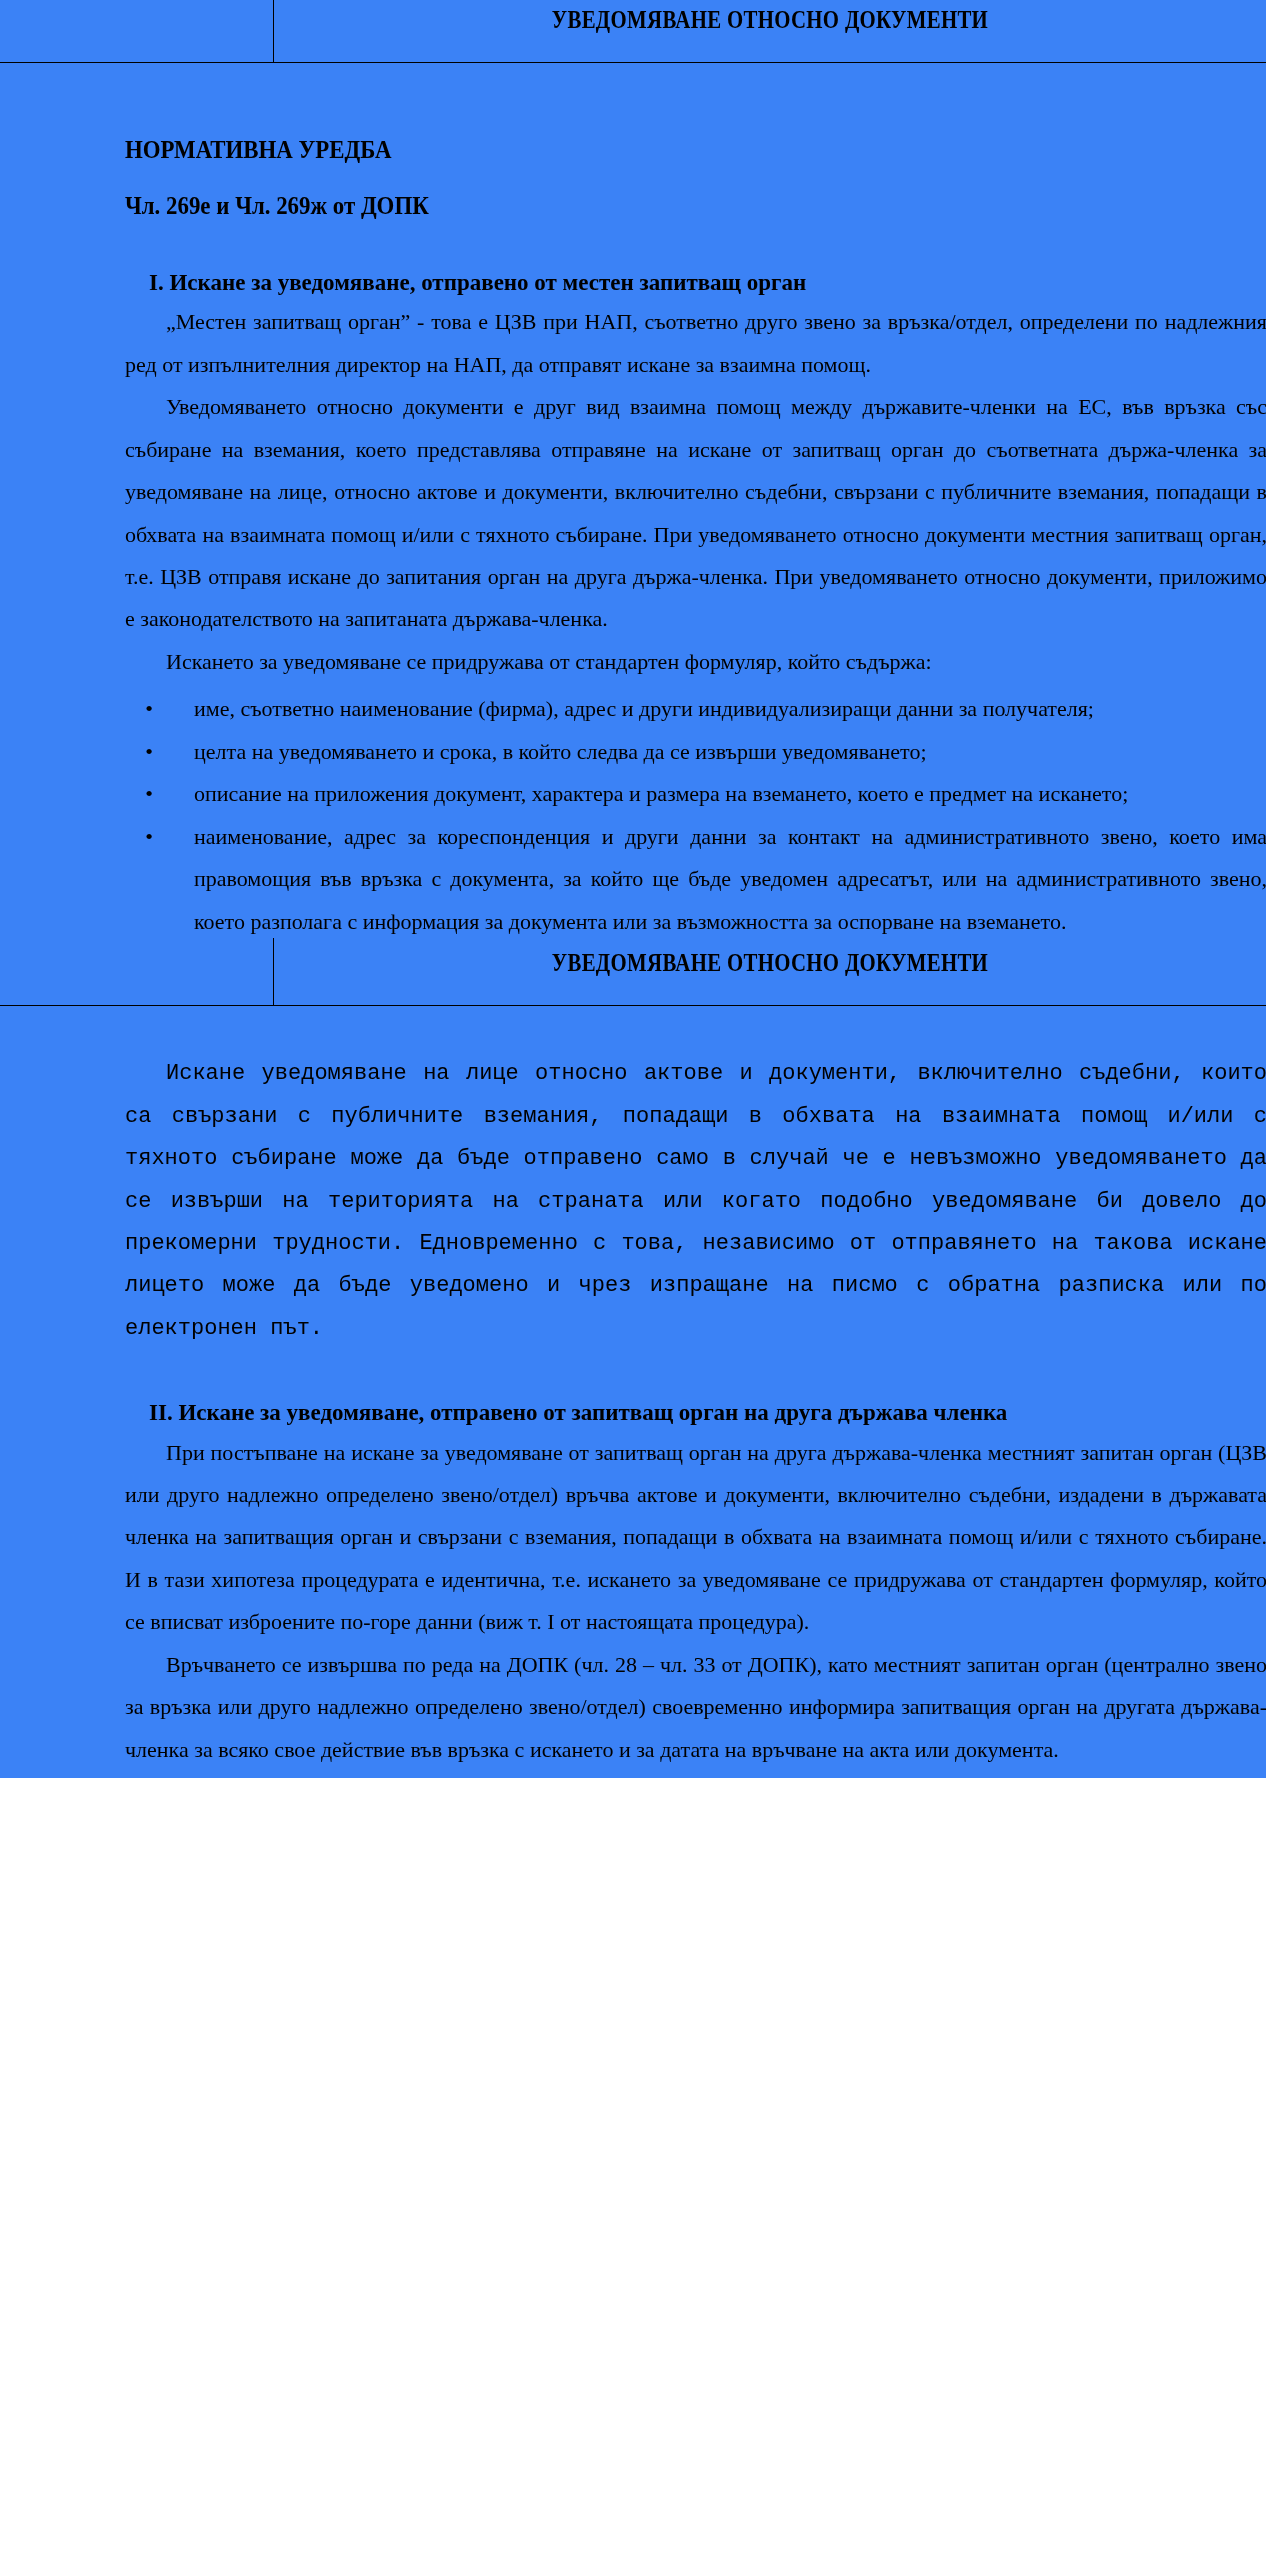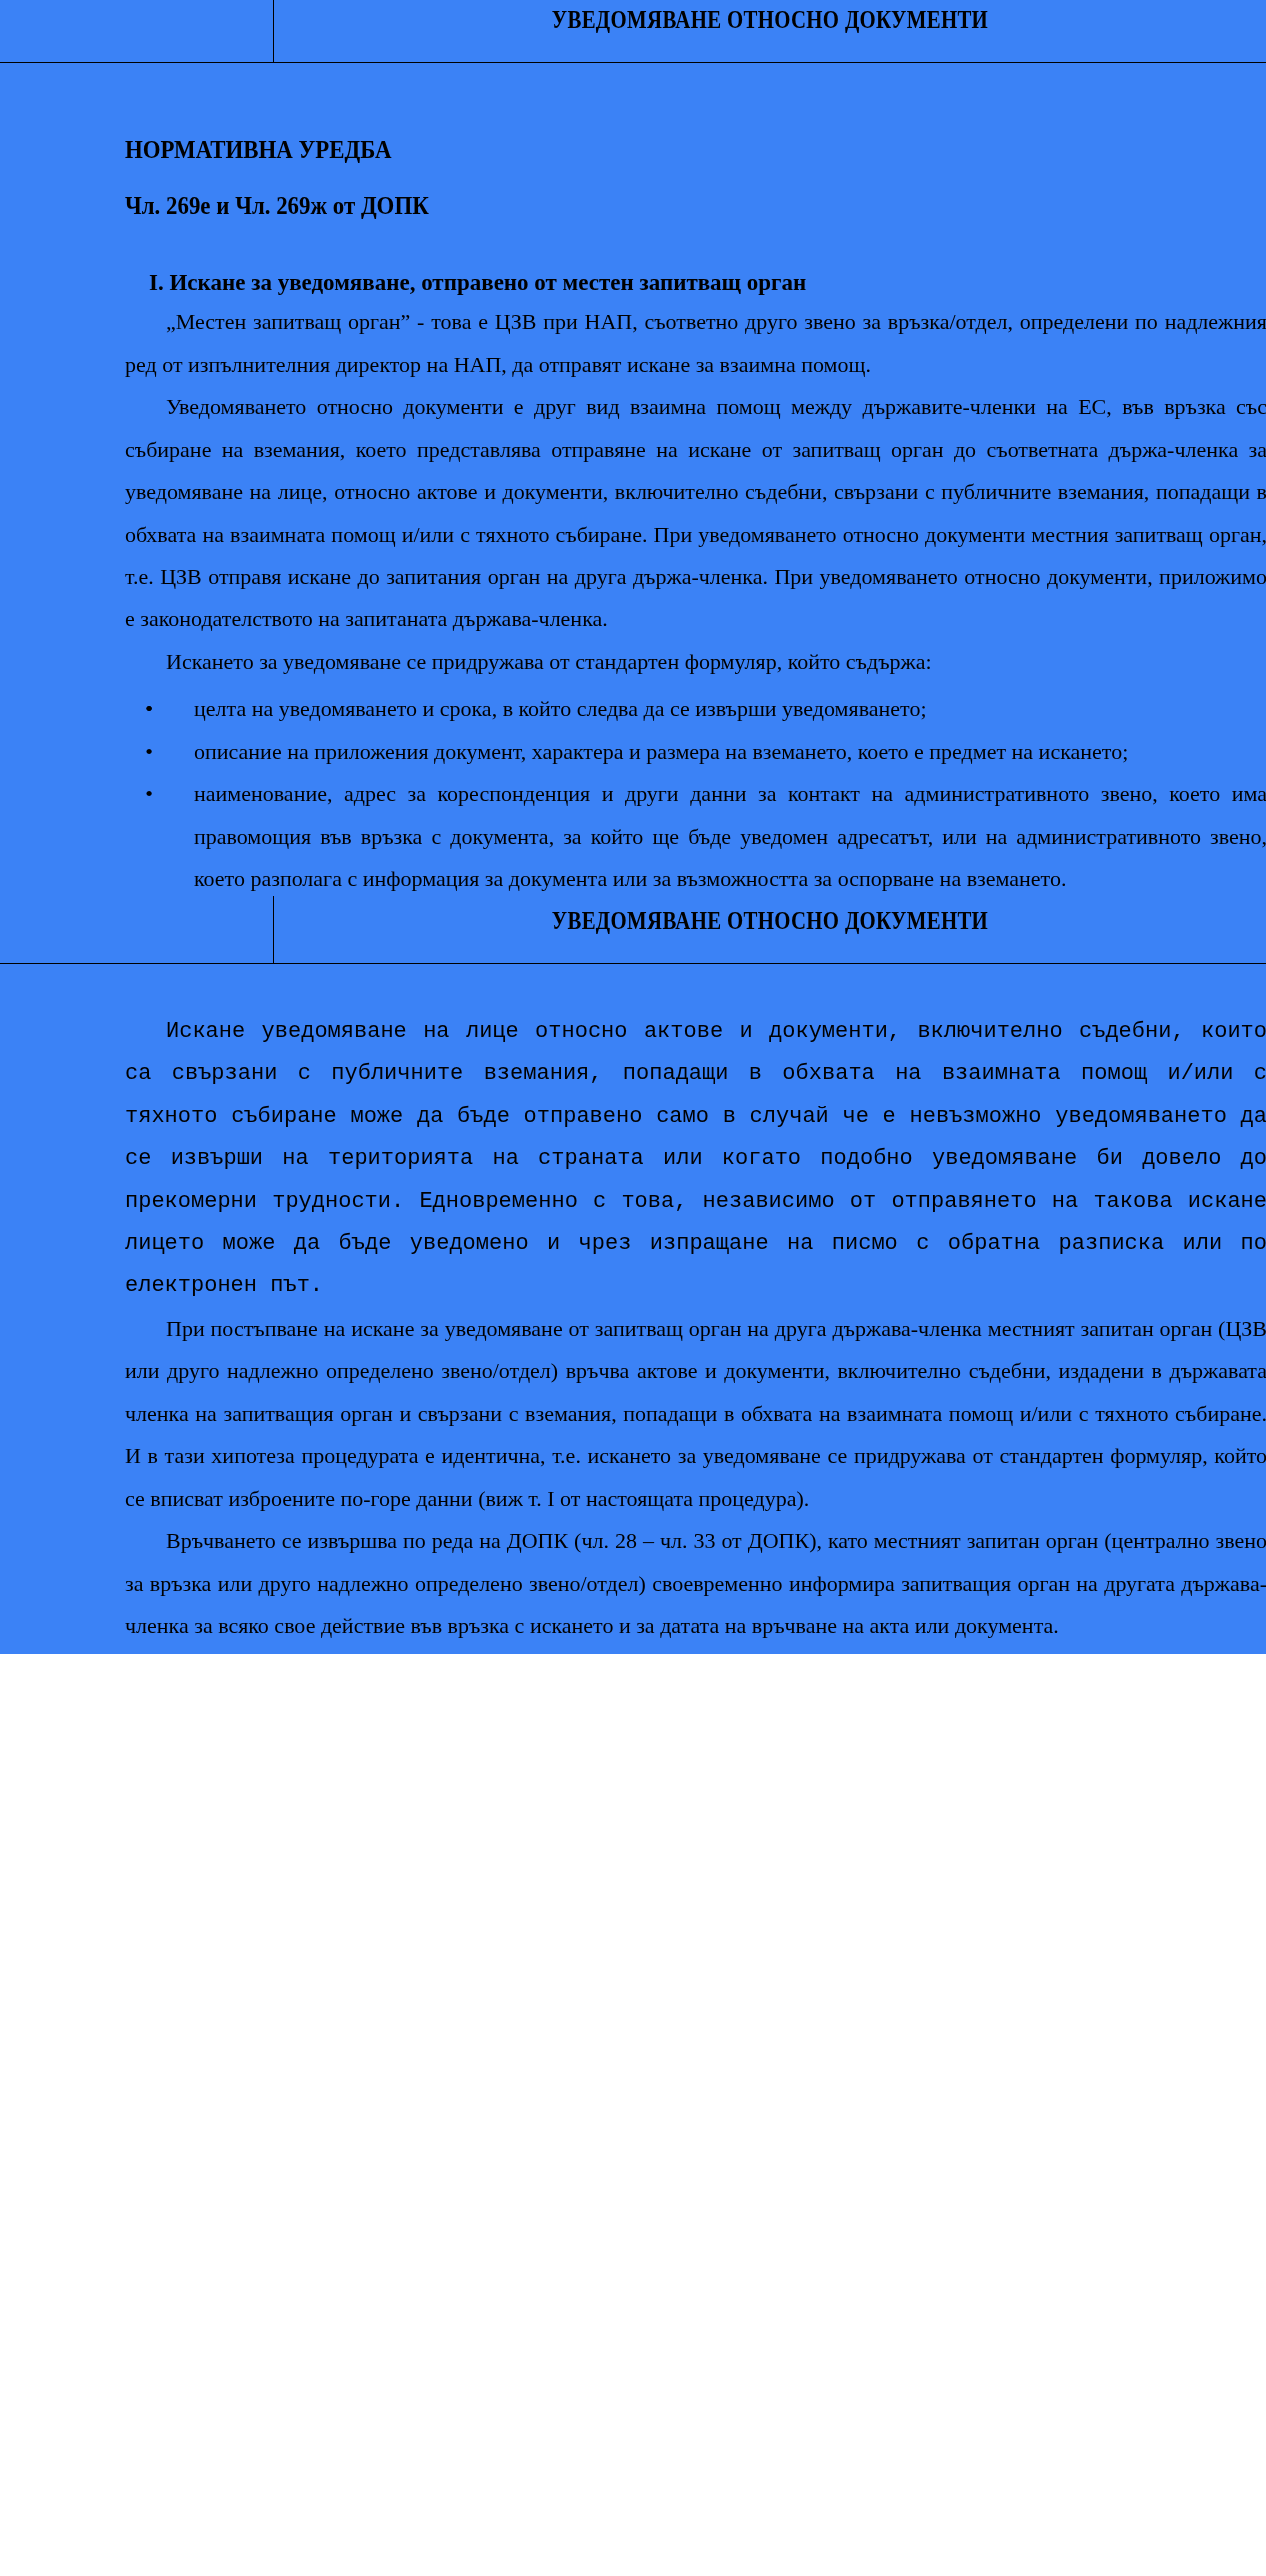--- a/index.html
+++ b/index.html
@@ -143,40 +143,41 @@
 
     <h3 class="section-heading">I. Искане за уведомяване, отправено от местен запитващ орган</h3>
 
     <p class="body tight-top"><b>„Местен запитващ орган”</b><span> - това е ЦЗВ при НАП, съответно друго звено за връзка/отдел, определени по надлежния ред от изпълнителния директор на НАП, да отправят искане за взаимна помощ.</span></p>
 
     <p class="body">Уведомяването относно документи е друг вид взаимна помощ между държавите-членки на ЕС, във връзка със събиране на вземания, което представлява отправяне на искане от запитващ орган до съответната държа-членка за уведомяване на лице, относно актове и документи, включително съдебни, свързани с публичните вземания, попадащи в обхвата на взаимната помощ и/или с тяхното събиране. При уведомяването относно документи местния запитващ орган, т.е. ЦЗВ отправя искане до запитания орган на друга държа-членка. При уведомяването относно документи, приложимо е законодателството на запитаната държава-членка.</p>
 
     <p class="body">Искането за уведомяване се придружава от стандартен формуляр, който съдържа:</p>
 
     <ul class="bullets">
-      <li><span class="bullet-dot">•</span></li>
+      <li><span class="bullet-dot">•</span><span>име, съответно наименование (фирма), адрес и други индивидуализиращи данни за получателя;</span></li>
       <li><span class="bullet-dot">•</span><span>целта на уведомяването и срока, в който следва да се извърши уведомяването;</span></li>
       <li><span class="bullet-dot">•</span><span>описание на приложения документ, характера и размера на вземането, което е предмет на искането;</span></li>
       <li><span class="bullet-dot">•</span><span>наименование, адрес за кореспонденция и други данни за контакт на административното звено, което има правомощия във връзка с документа, за който ще бъде уведомен адресатът, или на административното звено, което разполага с информация за документа или за възможността за оспорване на вземането.</span></li>
     </ul>
 
   </div>
 </div>
 
 <div class="page">
 
   <div class="page-header">
     <span class="header-divider"></span>
     <div class="header-title">УВЕДОМЯВАНЕ ОТНОСНО ДОКУМЕНТИ</div>
   </div>
 
   <div class="content">
 
     <p class="body biggap">Искане уведомяване на лице относно актове и документи, включително съдебни, които са свързани с публичните вземания, попадащи в обхвата на взаимната помощ и/или с тяхното събиране може да бъде отправено само в случай че е невъзможно уведомяването да се извърши на територията на страната или когато подобно уведомяване би довело до прекомерни трудности. Едновременно с това, независимо от отправянето на такова искане лицето може да бъде уведомено и чрез изпращане на писмо с обратна разписка или по електронен път.</p>
 
+    <h3 class="section-heading">II. Искане за уведомяване, отправено от запитващ орган на друга държава членка</h3>
 
     <p class="body tight-top">При постъпване на искане за уведомяване от запитващ орган на друга държава-членка местният запитан орган (ЦЗВ или друго надлежно определено звено/отдел) връчва актове и документи, включително съдебни, издадени в държавата членка на запитващия орган и свързани с вземания, попадащи в обхвата на взаимната помощ и/или с тяхното събиране. И в тази хипотеза процедурата е идентична, т.е. искането за уведомяване се придружава от стандартен формуляр, който се вписват изброените по-горе данни (виж т. I от настоящата процедура).</p>
 
     <p class="body">Връчването се извършва по реда на ДОПК (чл. 28 – чл. 33 от ДОПК), като местният запитан орган (централно звено за връзка или друго надлежно определено звено/отдел) своевременно информира запитващия орган на другата държава-членка за всяко свое действие във връзка с искането и за датата на връчване на акта или документа.</p>
 
     <div class="tail-spacer"></div>
   </div>
 </div>
 
 

